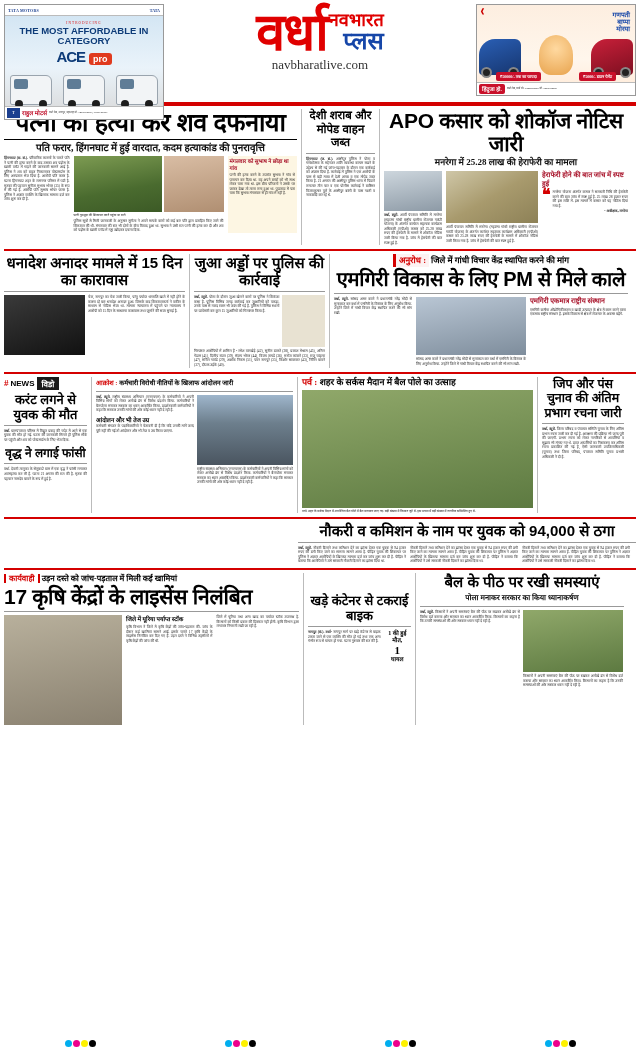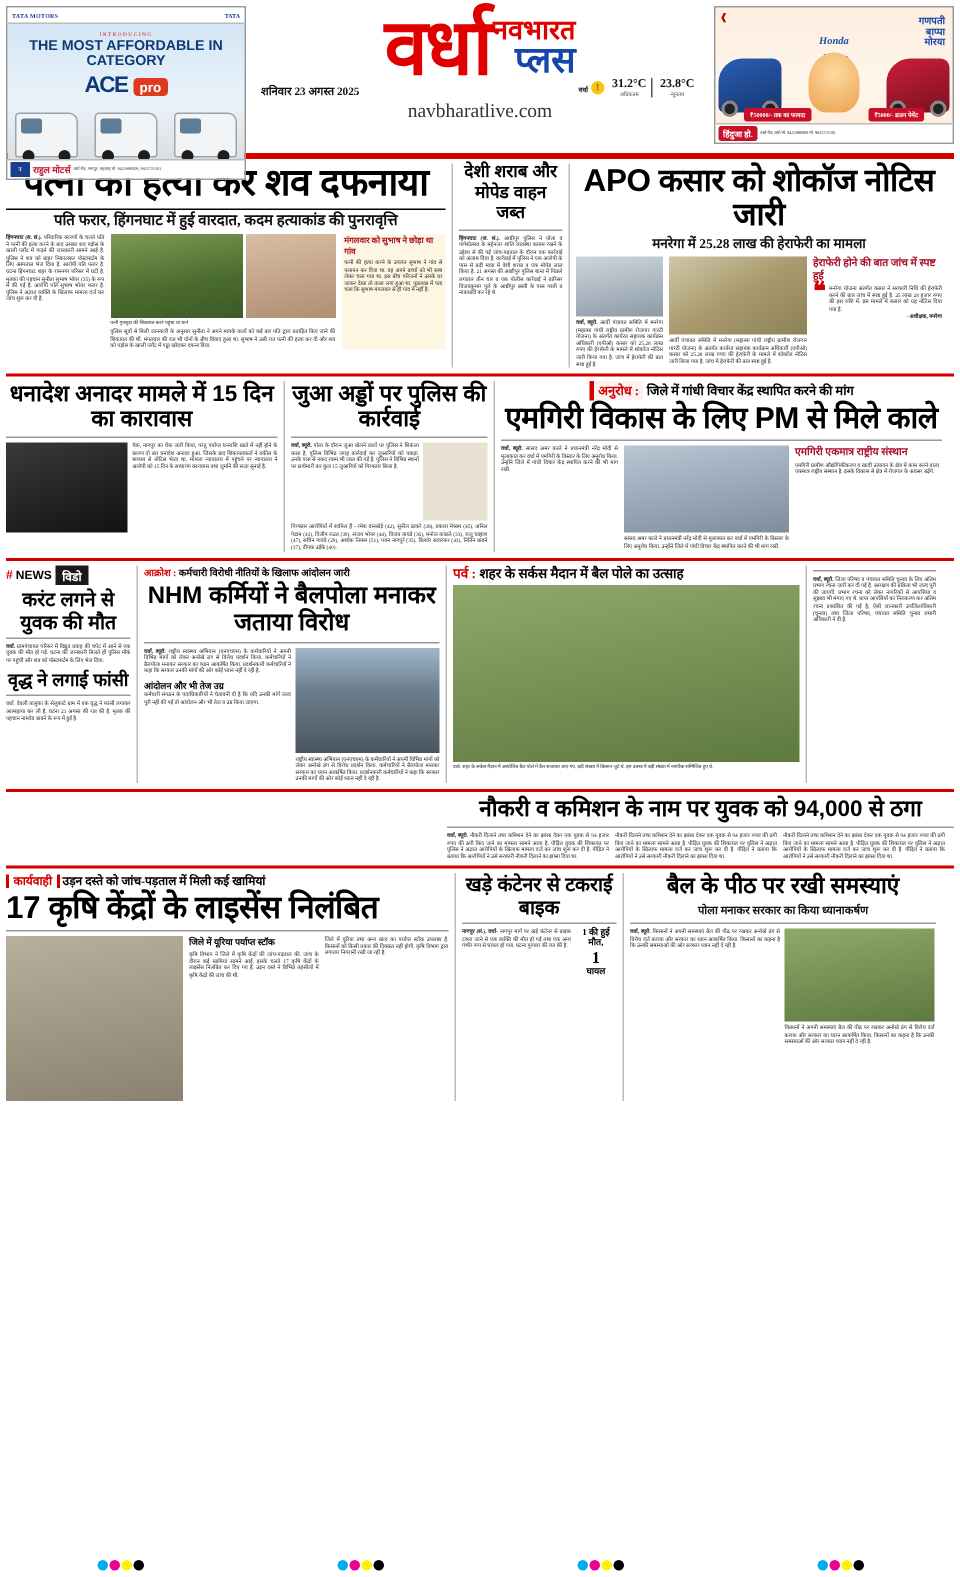--- a/index.html
+++ b/index.html
@@ -172,45 +172,26 @@
     </div>
 
     <div class="masthead-center">
       <div class="logo-row">
         <span class="logo-main">वर्धा</span>
         <span class="logo-sub">
           <span class="nb">नवभारत</span>
           <span class="pl">प्लस</span>
         </span>
       </div>
-      <div class="date-weather">
-        <span class="date-txt">शनिवार 23 अगस्त 2025</span>
-        <span class="weather">
-          <span class="w-label">वर्धा</span>
-          <span class="w-sun">!</span>
-          <span class="w-temp">
-            <b>31.2°C</b>
-            <i>अधिकतम</i>
-          </span>
-          <span class="w-temp">
-            <b>23.8°C</b>
-            <i>न्यूनतम</i>
-          </span>
-        </span>
-      </div>
       <div class="site-url">navbharatlive.com</div>
     </div>
 
     <div class="ad-right">
       <div class="ar-top">
         <span class="honda-mark">❰</span>
-      </div>
-      <div class="ar-brand">
-        <span class="b1">Honda</span>
-        <span class="b2">Activa</span>
       </div>
       <div class="ar-hi">
         <span>गणपती</span>
         <span>बाप्पा</span>
         <span>मोरया</span>
       </div>
       <div class="scooters">
         <div class="scooter sc-blue">
             <i class="sc-wheel" style="left:2px"></i>
             <i class="sc-wheel" style="right:2px"></i>
@@ -360,21 +341,20 @@
       <div class="hl-sm" style="font-size:12px;line-height:14px;margin-top:4px;">वृद्ध ने लगाई फांसी</div>
       <div class="hair-rule"></div>
       <p class="body-txt">वर्धा. देवली तालुका के सेलुकाटे ग्राम में एक वृद्ध ने फांसी लगाकर आत्महत्या कर ली है. घटना 21 अगस्त की रात की है. मृतक की पहचान नामदेव बावने के रूप में हुई है.</p>
     </div>
 
     <div style="width:206px;padding:0 4px;" class="col-sep">
       <div class="kicker" style="font-size:6.5px;">
         <span style="color:#d40000;font-weight:bold;">आक्रोश :</span>
         <span>कर्मचारी विरोधी नीतियों के खिलाफ आंदोलन जारी</span>
       </div>
-      <div class="hl-md" style="font-size:16px;line-height:18px;margin-top:1px;">NHM कर्मियों ने बैलपोला मनाकर जताया विरोध</div>
       <div class="hair-rule"></div>
       <div class="flexrow" style="gap:3px;">
         <div style="width:98px;">
           <p class="body-txt"><b>वर्धा, ब्यूरो.</b>
              <span>राष्ट्रीय स्वास्थ्य अभियान (एनएचएम) के कर्मचारियों ने अपनी विभिन्न मांगों को लेकर अनोखे ढंग से विरोध प्रदर्शन किया. कर्मचारियों ने बैलपोला मनाकर सरकार का ध्यान आकर्षित किया. प्रदर्शनकारी कर्मचारियों ने कहा कि सरकार उनकी मांगों की ओर कोई ध्यान नहीं दे रही है.</span></p>
           <div style="font-size:6px;font-weight:bold;margin-top:3px;">आंदोलन और भी तेज उग्र</div>
           <p class="body-txt">कर्मचारी संगठन के पदाधिकारियों ने चेतावनी दी है कि यदि उनकी मांगें जल्द पूरी नहीं की गईं तो आंदोलन और भी तेज व उग्र किया जाएगा.</p>
         </div>
         <div style="width:96px;">
           <div class="ph crowd" style="width:100%;height:70px;"></div>
@@ -386,20 +366,21 @@
     <div style="width:240px;padding:0 4px;" class="col-sep">
       <div class="kicker" style="font-size:9px;">
         <span style="color:#d40000;font-weight:bold;">पर्व :</span>
         <span>शहर के सर्कस मैदान में बैल पोले का उत्साह</span>
       </div>
       <div class="ph bull" style="width:100%;height:118px;margin-top:2px;"></div>
       <div class="ph-cap">वर्धा. शहर के सर्कस मैदान में आयोजित बैल पोले में बैल सजाकर लाए गए. बड़ी संख्या में किसान जुटे थे. इस उत्सव में बड़ी संख्या में नागरिक सम्मिलित हुए थे.</div>
     </div>
 
     <div style="width:86px;padding-left:4px;">
+      <div class="hl-sm" style="font-size:12.5px;line-height:14.5px;">जिप और पंस चुनाव की अंतिम प्रभाग रचना जारी</div>
       <div class="hair-rule"></div>
       <p class="body-txt"><b>वर्धा, ब्यूरो.</b>
          <span>जिला परिषद व पंचायत समिति चुनाव के लिए अंतिम प्रभाग रचना जारी कर दी गई है. आरक्षण की प्रक्रिया भी जल्द पूरी की जाएगी. प्रभाग रचना को लेकर नागरिकों से आपत्तियां व सुझाव भी मंगाए गए थे. प्राप्त आपत्तियों का निराकरण कर अंतिम रचना प्रकाशित की गई है, ऐसी जानकारी उपजिलाधिकारी (चुनाव) तथा जिला परिषद, पंचायत समिति चुनाव प्रभारी अधिकारी ने दी है.</span></p>
     </div>
   </div>
 
   <div class="red-rule" style="height:2px;margin-top:4px;"></div>
   <div style="margin-top:3px;padding-left:294px;">
     <div class="hl-md" style="font-size:15px;line-height:17px;text-align:center;">नौकरी व कमिशन के नाम पर युवक को 94,000 से ठगा</div>
     <div class="hair-rule"></div>
@@ -428,21 +409,21 @@
           <div style="font-size:6px;font-weight:bold;">जिले में यूरिया पर्याप्त स्टॉक</div>
           <p class="body-txt" style="margin-top:2px;">कृषि विभाग ने जिले में कृषि केंद्रों की जांच-पड़ताल की. जांच के दौरान कई खामियां सामने आईं. इसके चलते 17 कृषि केंद्रों के लाइसेंस निलंबित कर दिए गए हैं. उड़न दस्ते ने विभिन्न तहसीलों में कृषि केंद्रों की जांच की थी.</p>
         </div>
         <div style="width:84px;">
           <p class="body-txt">जिले में यूरिया तथा अन्य खाद का पर्याप्त स्टॉक उपलब्ध है. किसानों को किसी प्रकार की दिक्कत नहीं होगी. कृषि विभाग द्वारा लगातार निगरानी रखी जा रही है.</p>
         </div>
       </div>
     </div>
 
     <div style="width:112px;padding:0 4px;" class="col-sep">
-      <div class="hl-sm" style="font-size:13px;line-height:15px;">खड़े कंटेनर से टकराई बाइक</div>
+      <div class="hl-sm" style="font-size:13px;line-height:15px;margin-top:20px;">खड़े कंटेनर से टकराई बाइक</div>
       <div class="hair-rule"></div>
       <div class="flexrow" style="gap:3px;">
         <p class="body-txt" style="width:74px;"><b>नागपुर (सं.). वर्धा-</b>
            <span>नागपुर मार्ग पर खड़े कंटेनर से बाइक टकरा जाने से एक व्यक्ति की मौत हो गई तथा एक अन्य गंभीर रूप से घायल हो गया. घटना गुरुवार की रात की है.</span></p>
         <div style="width:28px;text-align:center;">
           <div style="font-size:6px;font-weight:bold;line-height:7px;">1 की हुई</div>
           <div style="font-size:6px;font-weight:bold;line-height:7px;">मौत,</div>
           <div style="font-size:11px;font-weight:bold;line-height:12px;">1</div>
           <div style="font-size:6px;font-weight:bold;line-height:7px;">घायल</div>
         </div>

